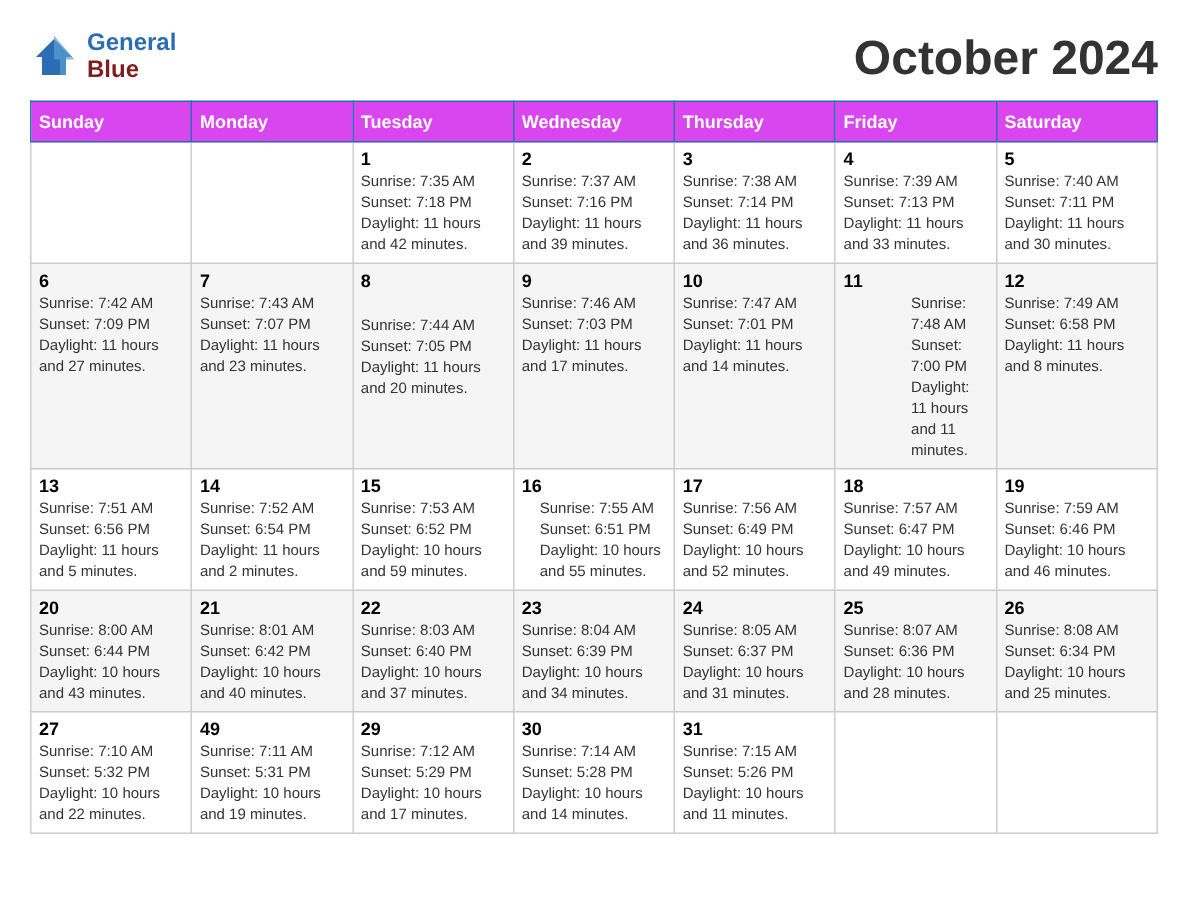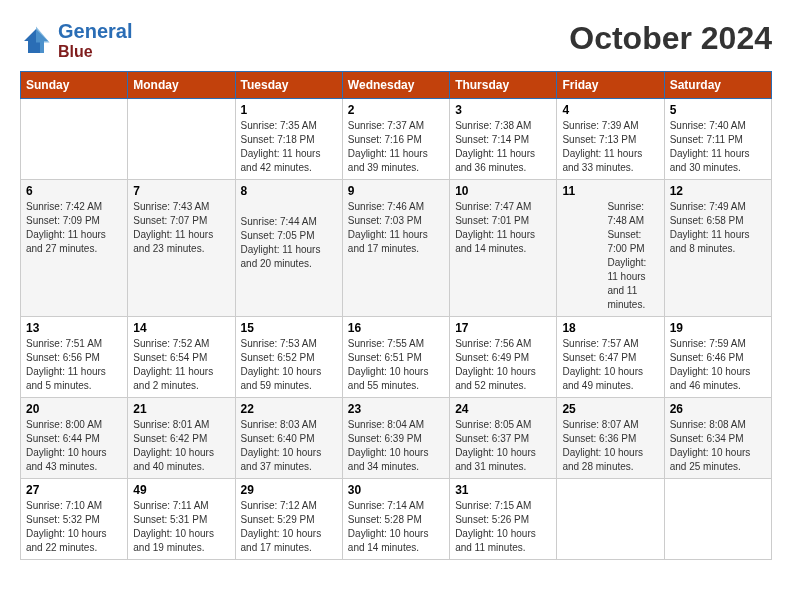--- a/index.html
+++ b/index.html
@@ -36,21 +36,21 @@
     .location {
       font-size: 14px;
       color: #555;
     }
     table {
       width: 100%;
       border-collapse: collapse;
       font-size: 11px;
     }
     thead tr th {
-      background-color: #c2410c;
+      background-color: #d946ef;
       color: #fff;
       padding: 6px 5px;
       text-align: left;
       font-size: 12px;
       font-weight: bold;
       border: 1px solid #2a6db5;
     }
     tbody tr td {
       border: 1px solid #ccc;
       vertical-align: top;
@@ -78,21 +78,21 @@
 </head>
 <body>
 
 <div class="header">
   <div class="logo">
     <svg class="logo-icon" viewBox="0 0 40 40" width="40" height="40">
       <polygon points="20,5 35,20 30,20 30,35 10,35 10,20 5,20" fill="#2a6db5"></polygon>
       <polygon points="20,2 37,22 30,22 30,35 25,35 25,22 20,22" fill="#5a9fd4" opacity="0.7"></polygon>
     </svg>
     <div>
-      <div style="font-size:20px;font-weight:bold;color:#2a6db5;">General</div>
+      <div style="font-size:16px;font-weight:bold;color:#2a6db5;">General</div>
       <div style="font-size:16px;font-weight:bold;color:#7f1d1d;">Blue</div>
     </div>
   </div>
   <div class="title-block">
     <div class="month-title">October 2024</div>
   </div>
 </div>
 
 <table>
   <thead>
@@ -199,21 +199,21 @@
 Daylight: 11 hours and 2 minutes.</div>
         </td>
         <td>
           <span class="day-num">15</span>
           <div class="day-info" style="white-space: pre-line;">Sunrise: 7:53 AM
 Sunset: 6:52 PM
 Daylight: 10 hours and 59 minutes.</div>
         </td>
         <td>
           <span class="day-num">16</span>
-          <div class="day-info" style="white-space: pre-line;">Sunrise: 7:55 AM
+          <div class="day-info" style="white-space: pre-line; margin-left: 12px;">Sunrise: 7:55 AM
 Sunset: 6:51 PM
 Daylight: 10 hours and 55 minutes.</div>
         </td>
         <td>
           <span class="day-num">17</span>
           <div class="day-info" style="white-space: pre-line;">Sunrise: 7:56 AM
 Sunset: 6:49 PM
 Daylight: 10 hours and 52 minutes.</div>
         </td>
         <td>

